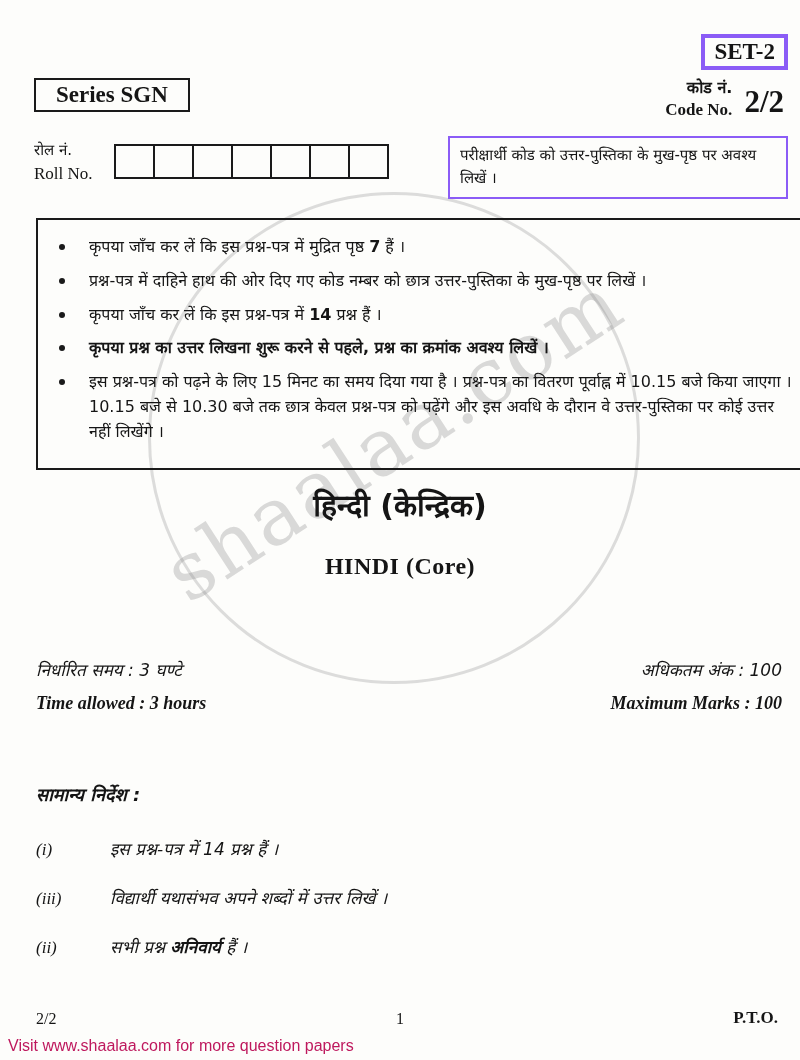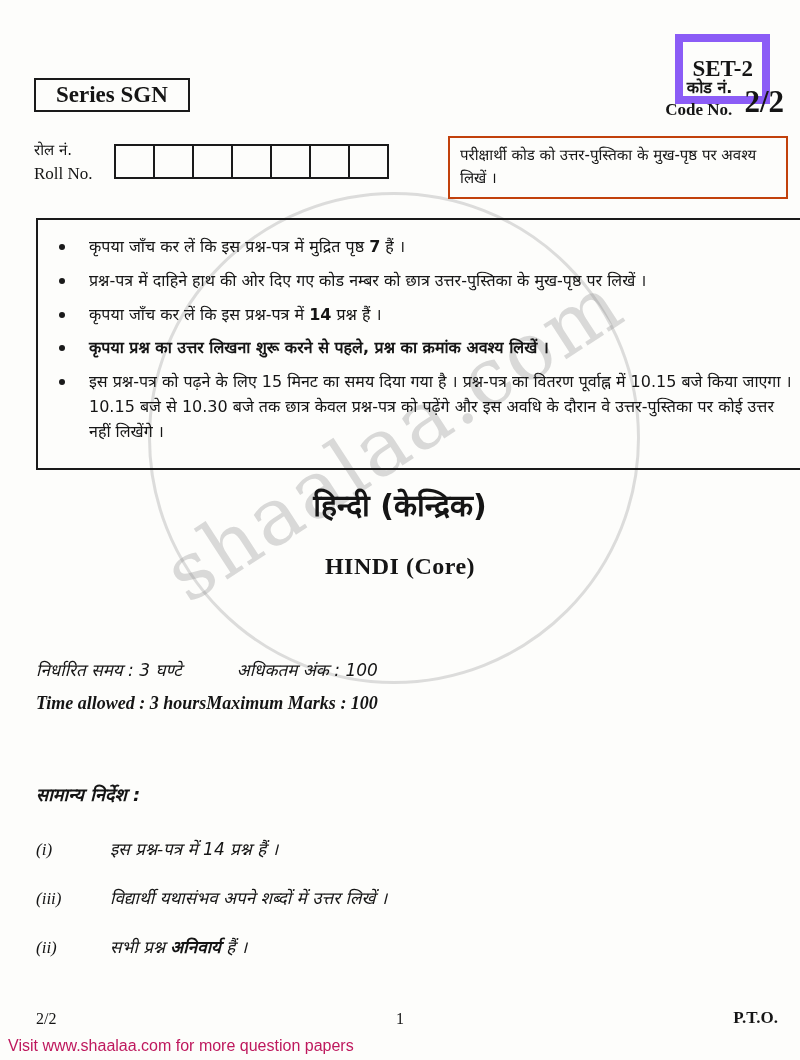--- a/index.html
+++ b/index.html
@@ -16,22 +16,22 @@
     display:flex; align-items:center; justify-content:center; pointer-events:none;
   }
   .watermark-text {
     transform:rotate(-33deg); white-space:nowrap;
     font-family:"DejaVu Serif", serif; font-size:80px;
     color:rgba(135,135,135,0.30); letter-spacing:2px;
   }
   .layer { position:absolute; inset:0; z-index:1; }
   
   .set-box {
-    position:absolute; top:34px; right:30px;
-    border:8px solid #8b5cf6; padding:14px 9px;
+    position:absolute; top:34px; right:12px;
+    border:4px solid #8b5cf6; padding:1px 9px;
     font-family:"Liberation Serif", serif; font-weight:bold; font-size:23px;
   }
   .series-box {
     position:absolute; top:78px; left:34px;
     border:2px solid #1a1a1a; padding:2px 20px;
     font-family:"Liberation Serif", serif; font-weight:bold; font-size:23px;
   }
   .code-block { position:absolute; top:76px; right:16px; display:flex; align-items:flex-end; gap:12px; }
   .code-labels { text-align:right; }
   .code-hi { font-size:16px; font-weight:bold; }
@@ -39,37 +39,37 @@
   .code-value { font-size:31px; font-weight:bold; font-family:"Liberation Serif", serif; }
   
   .roll-row { position:absolute; top:136px; left:34px; right:12px; display:flex; align-items:flex-start; }
   .roll-labels { width:80px; padding-top:3px; }
   .roll-hi { font-size:15px; }
   .roll-en { font-size:17px; font-family:"Liberation Serif", serif; margin-top:5px; }
   .roll-boxes { display:flex; margin-top:8px; }
   .roll-box { width:41px; height:35px; border:2px solid #1a1a1a; background:transparent; }
   .roll-box + .roll-box { margin-left:-2px; }
   .roll-note {
-    margin-left:auto; width:340px; border:2px solid #c2410c;
+    margin-left:auto; width:340px; border:2px solid #8b5cf6;
     padding:6px 10px; font-size:15px; line-height:1.55;
   }
   
   .notice-box {
     position:absolute; top:218px; left:36px; width:782px; min-height:248px;
     border:2px solid #1a1a1a; padding:15px 24px 14px 5px;
   }
   .bullet-row { display:flex; margin-bottom:9px; }
   .dot { flex:0 0 auto; width:6px; height:6px; border-radius:50%; background:#1a1a1a; margin:9px 24px 0 16px; }
   .bullet-text { font-size:16px; line-height:1.55; }
   .b { font-weight:bold; }
   
   .title-hi { position:absolute; top:484px; left:0; right:0; text-align:center; font-size:30px; font-weight:bold; }
   .title-en { position:absolute; top:553px; left:0; right:0; text-align:center; font-size:24px; font-weight:bold; font-family:"Liberation Serif", serif; letter-spacing:0.5px; }
   
-  .meta { position:absolute; top:658px; left:36px; right:18px; display:flex; }
+  .meta { position:absolute; top:658px; left:36px; right:18px; display:flex; justify-content:space-between; }
   .meta-col-right { text-align:right; }
   .meta-hi { font-size:17px; font-style:italic; }
   .meta-en { font-size:18px; font-family:"Liberation Serif", serif; font-style:italic; font-weight:bold; margin-top:12px; }
   
   .gen-heading { position:absolute; top:782px; left:36px; font-size:18px; font-weight:bold; font-style:italic; }
   .gen-list { position:absolute; top:838px; left:36px; right:30px; }
   .instr-row { display:flex; margin-bottom:25px; font-style:italic; font-size:17px; line-height:1.4; }
   .instr-num { flex:0 0 74px; font-family:"Liberation Serif", serif; }
   
   .footer-left  { position:absolute; left:36px;  bottom:32px; font-size:16px; font-family:"Liberation Serif", serif; }

